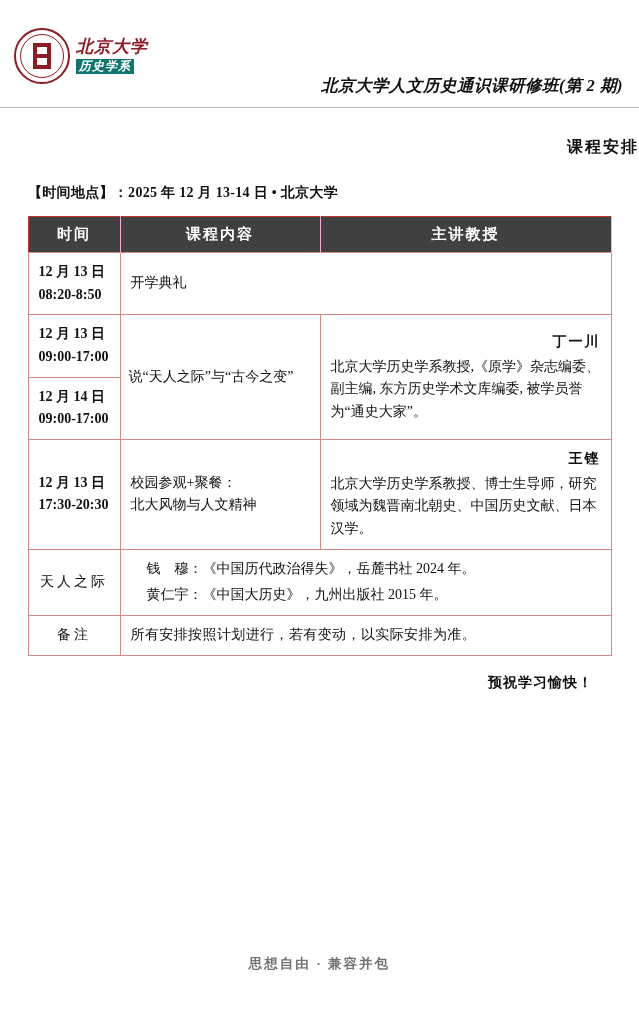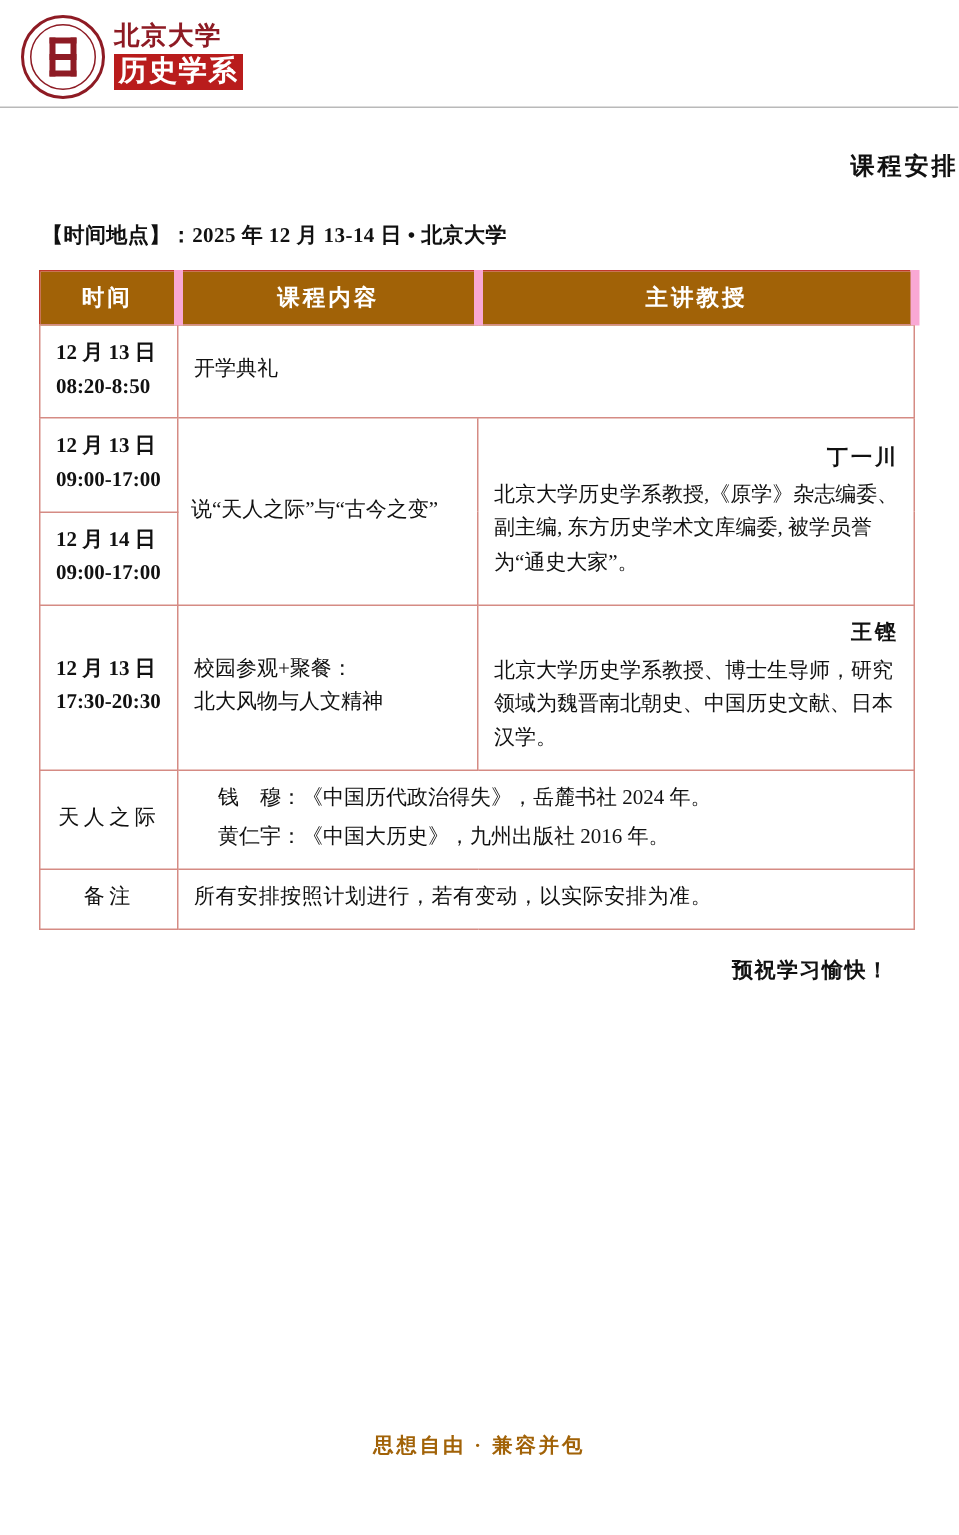--- a/index.html
+++ b/index.html
@@ -12,26 +12,27 @@
     background: #ffffff;
     font-family: "Liberation Serif", "DejaVu Serif", serif;
     color: #111111;
     position: relative;
     overflow: hidden;
   }
 
   
   .header {
     position: relative;
-    height: 72px;
+    height: 108px;
     border-bottom: 1px solid #b9b9b9;
     padding: 0 14px;
     box-sizing: border-box;
     display: flex;
     align-items: center;
+    font-style: italic;
   }
   .logo-wrap {
     display: flex;
     align-items: center;
     gap: 6px;
     padding-top: 4px;
   }
   .logo-seal {
     width: 52px;
     height: 52px;
@@ -65,24 +66,24 @@
     line-height: 1.12;
     color: #8e1b24;
   }
   .logo-line1 {
     font-size: 17px;
     letter-spacing: 1px;
     font-weight: bold;
     font-family: "DejaVu Serif", "Liberation Serif", serif;
   }
   .logo-line2 {
-    font-size: 19px;
+    font-size: 12px;
     letter-spacing: 1px;
     font-weight: bold;
-    background: #b91c1c;
+    background: #0f766e;
     color: #ffffff;
     padding: 1px 3px;
     display: inline-block;
     margin-top: 2px;
     font-family: "DejaVu Serif", "Liberation Serif", serif;
   }
   .header-title {
     position: absolute;
     right: 16px;
     bottom: 10px;
@@ -109,27 +110,27 @@
 
   
   .sched-table {
     width: 583px;
     margin: 14px auto 0 auto;
     border-collapse: collapse;
     table-layout: fixed;
     border: 1px solid #c0392b;
   }
   .sched-table th {
-    background: #a16207;
+    background: #404040;
     color: #ffffff;
     font-size: 15px;
     font-weight: bold;
     letter-spacing: 2px;
     padding: 8px 0;
-    border-right: 6px solid #f9a8d4;
+    border-right: 1px solid #f9a8d4;
   }
   .sched-table td {
     border: 1px solid #d58b84;
     font-size: 14px;
     vertical-align: middle;
     padding: 8px 10px;
     line-height: 1.62;
   }
   .col-time   { width: 92px; }
   .col-course { width: 200px; }
@@ -183,36 +184,37 @@
   }
   .motto {
     position: absolute;
     bottom: 50px;
     left: 0;
     right: 0;
     text-align: center;
     font-size: 13.5px;
     font-weight: bold;
     letter-spacing: 2px;
-    color: #a16207;
+    color: #737373;
   }
 </style>
 </head>
 <body>
 
 <div class="header">
   <div class="logo-wrap">
     <div class="logo-seal">
       <div class="seal-mark"></div>
     </div>
     <div class="logo-text">
       <div class="logo-line1">北京大学</div>
       <div class="logo-line2">历史学系</div>
     </div>
   </div>
+  <div class="header-title">北京大学人文历史通识课研修班(第 2 期)</div>
 </div>
 
 <div class="doc-title">课程安排</div>
 <div class="doc-meta">【时间地点】：2025 年 12 月 13-14 日 • 北京大学</div>
 
 <table class="sched-table">
   <colgroup>
     <col class="col-time">
       <col class="col-course">
       <col class="col-prof">
@@ -264,21 +266,21 @@
       <td class="cell-prof">
         <span class="prof-name">王铿</span>
         <span>北京大学历史学系教授、博士生导师，研究领域为魏晋南北朝史、中国历史文献、日本汉学。</span>
       </td>
     </tr>
 
     <tr>
       <td class="cell-label">天人之际</td>
       <td class="books-cell" colspan="2">
         <p>钱　穆：《中国历代政治得失》，岳麓书社 2024 年。</p>
-        <p>黄仁宇：《中国大历史》，九州出版社 2016 年。</p>
+        <p>黄仁宇：《中国大历史》，九州出版社 2015 年。</p>
       </td>
     </tr>
 
     <tr>
       <td class="cell-label">备注</td>
       <td class="note-cell" colspan="2">所有安排按照计划进行，若有变动，以实际安排为准。</td>
     </tr>
   </tbody>
 </table>
 

